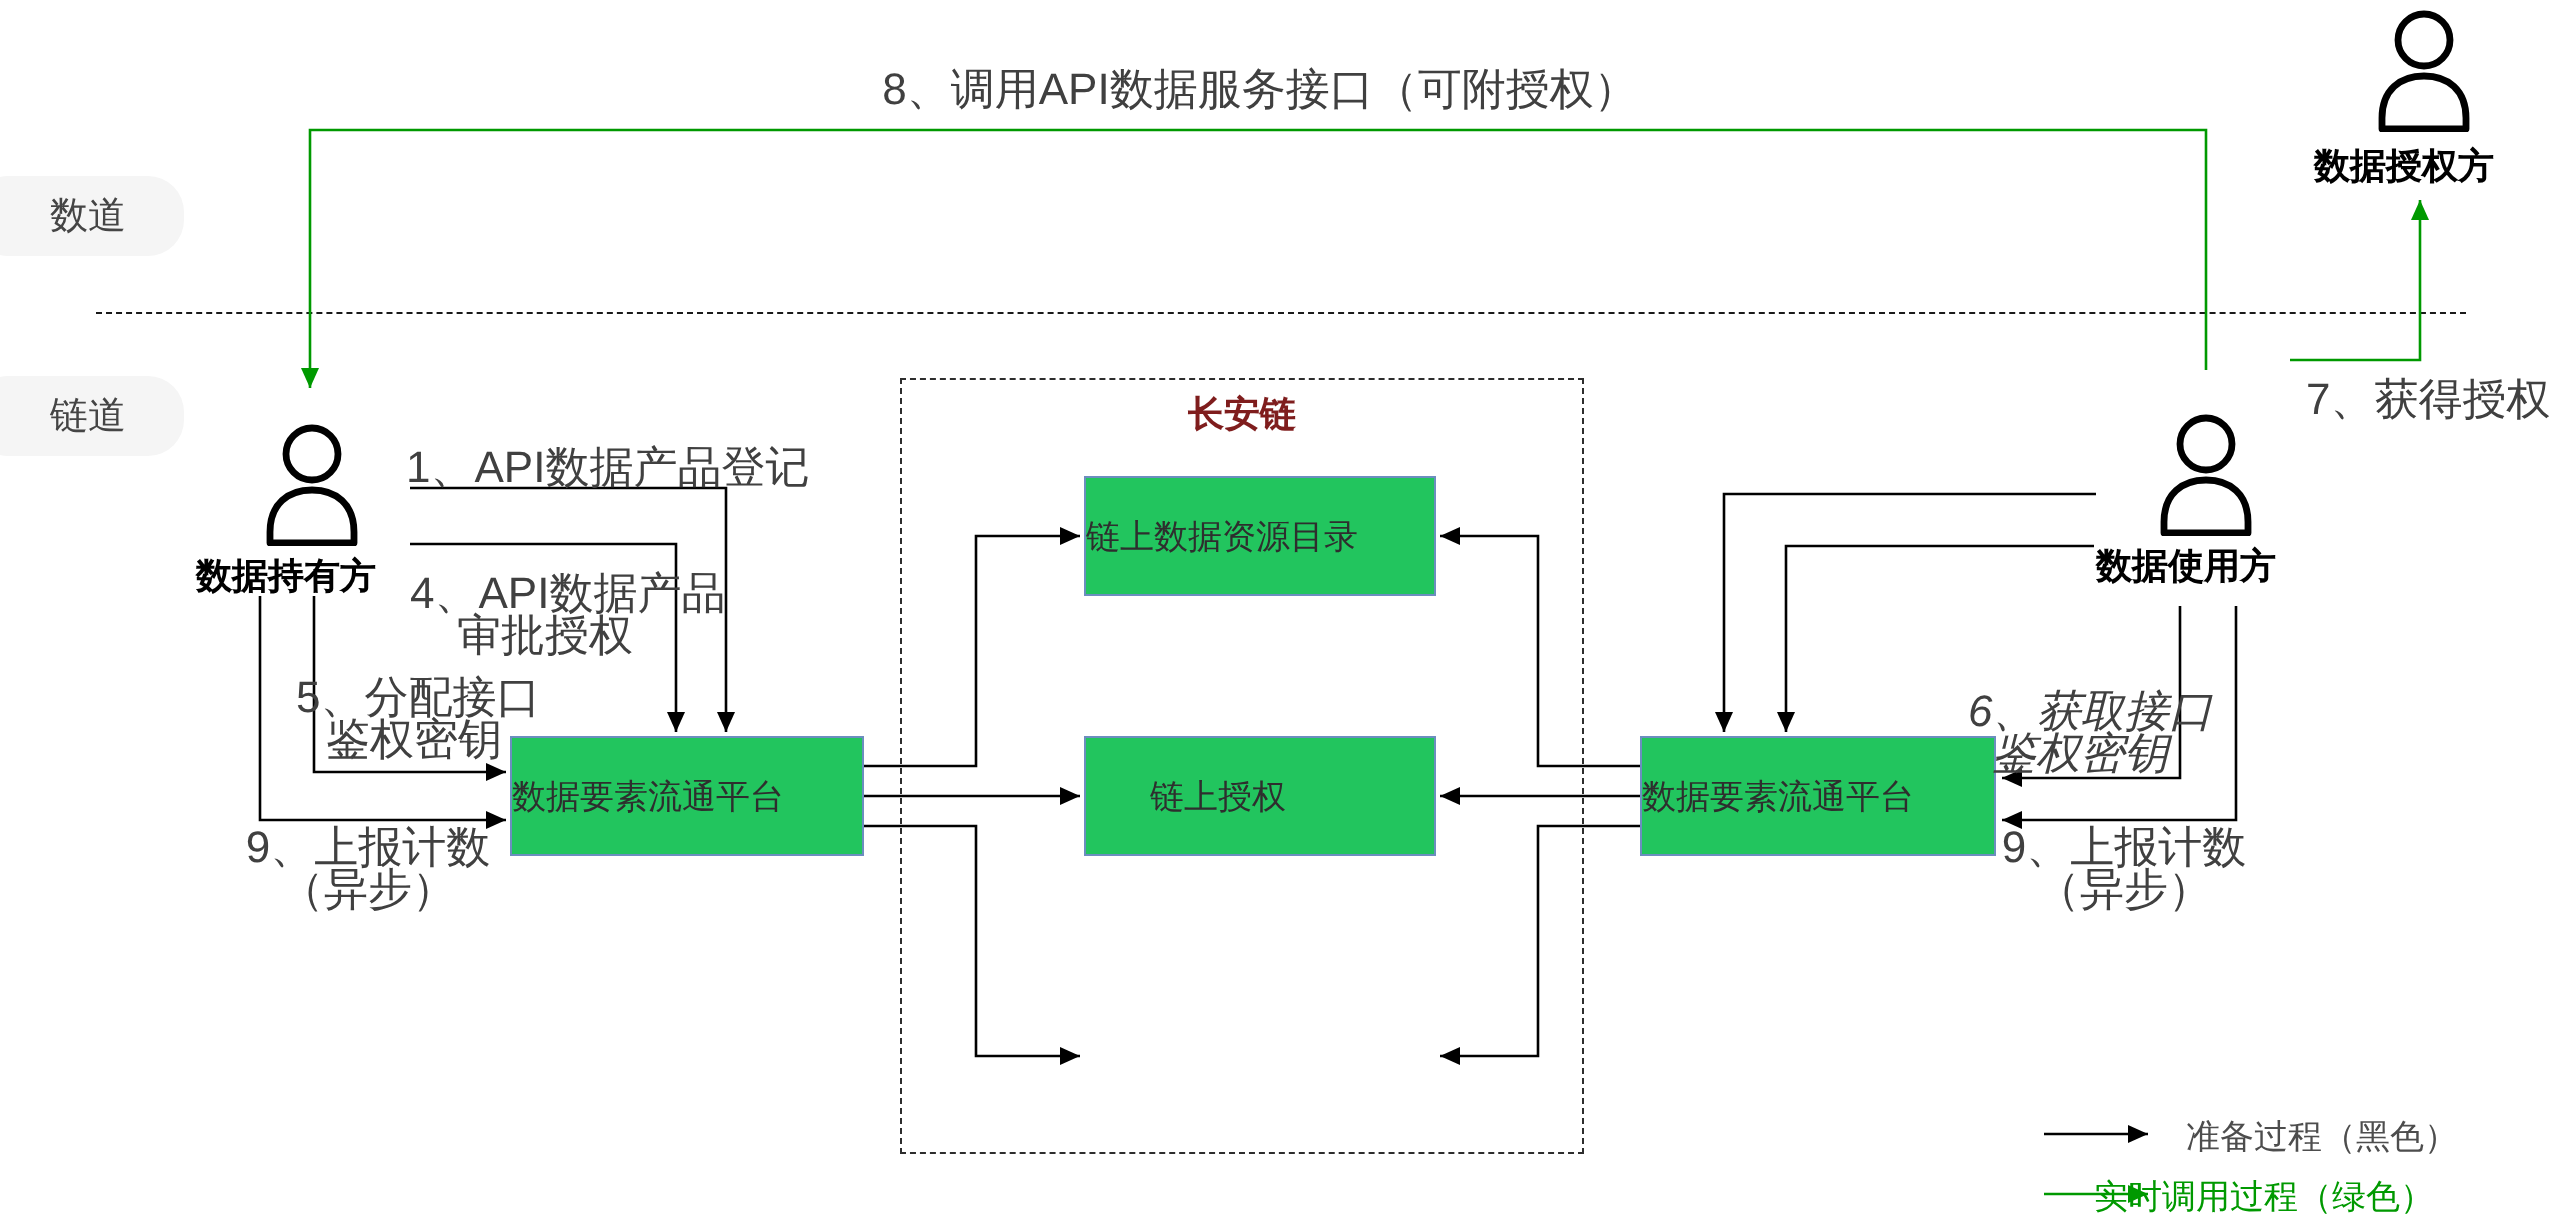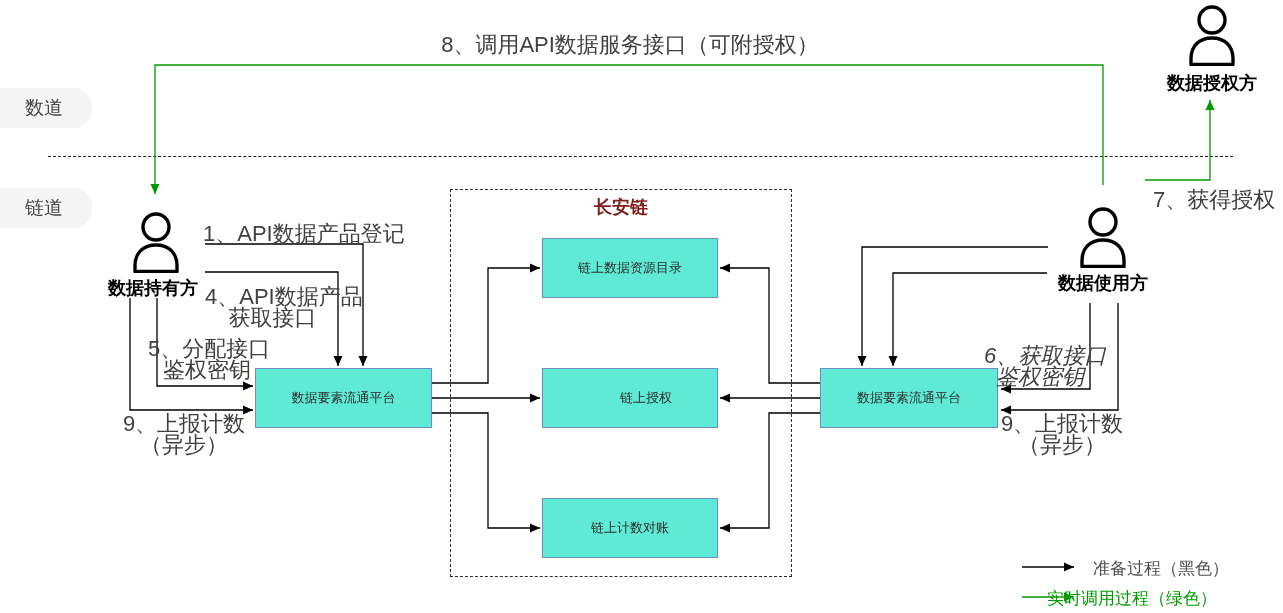--- a/index.html
+++ b/index.html
@@ -18,29 +18,29 @@
   }
   .chain-box{
     position:absolute;left:450px;top:189px;width:342px;height:388px;
     border:1px dashed #2d2d2d;box-sizing:border-box;background:transparent;
   }
   .chain-title{
     position:absolute;left:450px;top:195px;width:342px;text-align:center;
     font-weight:bold;font-size:18px;color:#7f1d1d;
   }
   .node{
-    position:absolute;background:#5eead4;border:1px solid #6c8ebf;box-sizing:border-box;
-    display:flex;align-items:center;justify-content:center;font-size:13px;color:#2e2e2e;
+    position:absolute;background:#22c55e;border:1px solid #6c8ebf;box-sizing:border-box;
+    display:flex;align-items:center;justify-content:flex-start;font-size:17px;color:#2e2e2e;
   }
   .edge-label{
     position:absolute;font-size:22px;color:#404040;white-space:nowrap;line-height:21px;
   }
   .edge-label.center{text-align:center;}
   .actor-label{
-    position:absolute;font-weight:bold;font-size:18px;color:#000;text-align:center;
+    position:absolute;font-weight:bold;font-size:18px;color:#000;
     white-space:nowrap;
   }
   .legend-label{position:absolute;font-size:17px;white-space:nowrap;}
   .legend-black{color:#4d4d4d;}
   .legend-green{color:#009900;}
   svg.layer{position:absolute;left:0;top:0;pointer-events:none;}
   .person{position:absolute;}
 </style>
 </head>
 <body>
@@ -97,23 +97,20 @@
   </div>
   <div class="node" style="left:820px;top:368px;width:178px;height:60px;">
     <span>数据要素流通平台</span>
   </div>
   <div class="node" style="left:542px;top:238px;width:176px;height:60px;">
     <span>链上数据资源目录</span>
   </div>
   <div class="node" style="left:542px;top:368px;width:176px;height:60px;padding-left:32px;">
     <span>链上授权</span>
   </div>
-  <div class="node" style="left:542px;top:498px;width:176px;height:60px;">
-    <span>链上计数对账</span>
-  </div>
 
   <div class="person" style="left:131px;top:211px;">
     <svg width="50" height="62" viewBox="0 0 50 62">
       <circle cx="25" cy="16" r="13" fill="#fff" stroke="#000" stroke-width="3.4"></circle>
       <path d="M4 60.5 L4 55 C4 41 13 34 25 34 C37 34 46 41 46 55 L46 60.5 Z" fill="#fff" stroke="#000" stroke-width="3.4" stroke-linejoin="round"></path>
     </svg>
   </div>
   <div class="actor-label" style="left:98px;top:276px;width:110px;">数据持有方</div>
 
   <div class="person" style="left:1078px;top:206px;">
@@ -129,21 +126,21 @@
       <circle cx="25" cy="16" r="13" fill="#fff" stroke="#000" stroke-width="3.4"></circle>
       <path d="M4 60.5 L4 55 C4 41 13 34 25 34 C37 34 46 41 46 55 L46 60.5 Z" fill="#fff" stroke="#000" stroke-width="3.4" stroke-linejoin="round"></path>
     </svg>
   </div>
   <div class="actor-label" style="left:1157px;top:71px;width:110px;">数据授权方</div>
 
   <div class="edge-label" style="left:203px;top:223px;">1、API数据产品登记</div>
 
   <div class="edge-label center" style="left:205px;top:286px;width:135px;">
     <div>4、API数据产品</div>
-    <div>获取接口</div>
+    <div>审批授权</div>
   </div>
 
   <div class="edge-label center" style="left:148px;top:338px;width:118px;">
     <div>5、分配接口</div>
     <div>鉴权密钥</div>
   </div>
 
   <div class="edge-label center" style="left:122px;top:413px;width:124px;">
     <div>9、上报计数</div>
     <div>（异步）</div>

